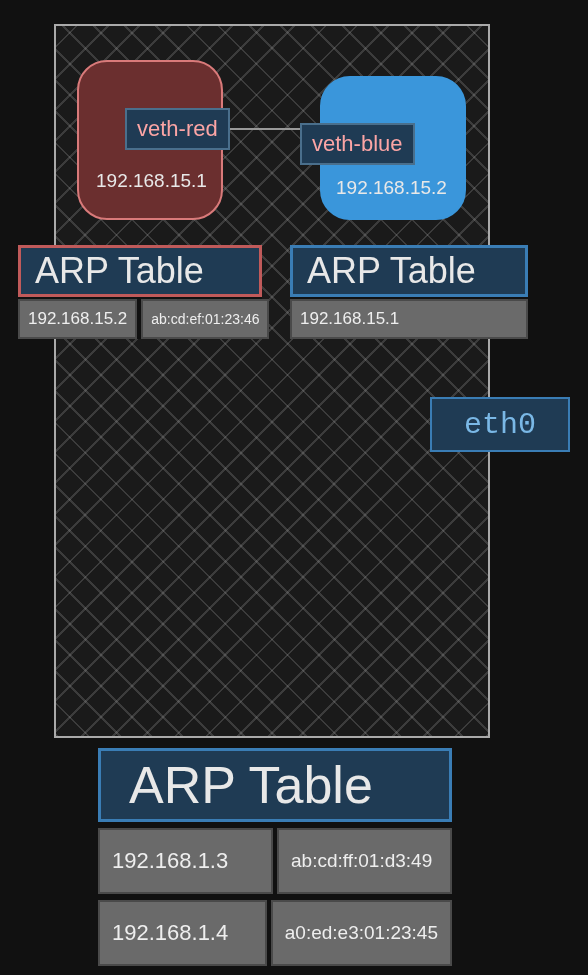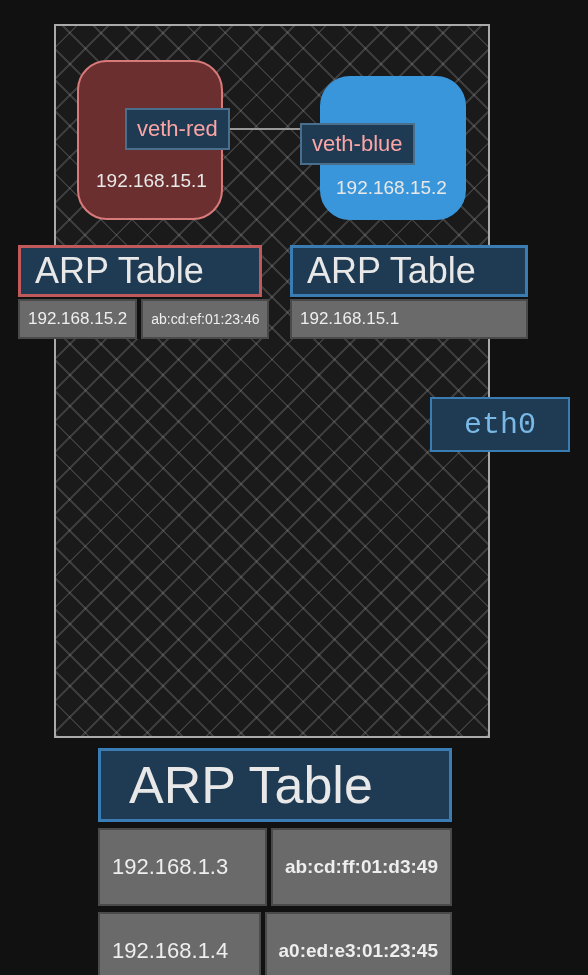--- a/index.html
+++ b/index.html
@@ -90,22 +90,22 @@
     background: #6a6a6a;
     border: 2px solid #4a4a4a;
     color: #eee;
     padding: 8px 8px;
     flex: 1;
     font-size: 17px;
     display: flex;
     align-items: center;
   }
   .arp-cell.mac { font-size: 14px; }
-  .arp-host .arp-cell { font-size: 22px; padding: 24px 12px; }
-  .arp-host .arp-cell.mac { font-size: 19px; font-weight: bold; }
+  .arp-host .arp-cell { font-size: 22px; padding: 18px 12px; }
+  .arp-host .arp-cell.mac { font-size: 19px; }
   .arp-host .arp-row { margin-top: 6px; }
 
   .eth-label {
     position: absolute;
     left: 430px; top: 397px;
     width: 140px; height: 55px;
     background: #1f3b54;
     border: 2px solid #3a7db5;
     color: #7ab8e6;
     font-family: "Courier New", monospace;

